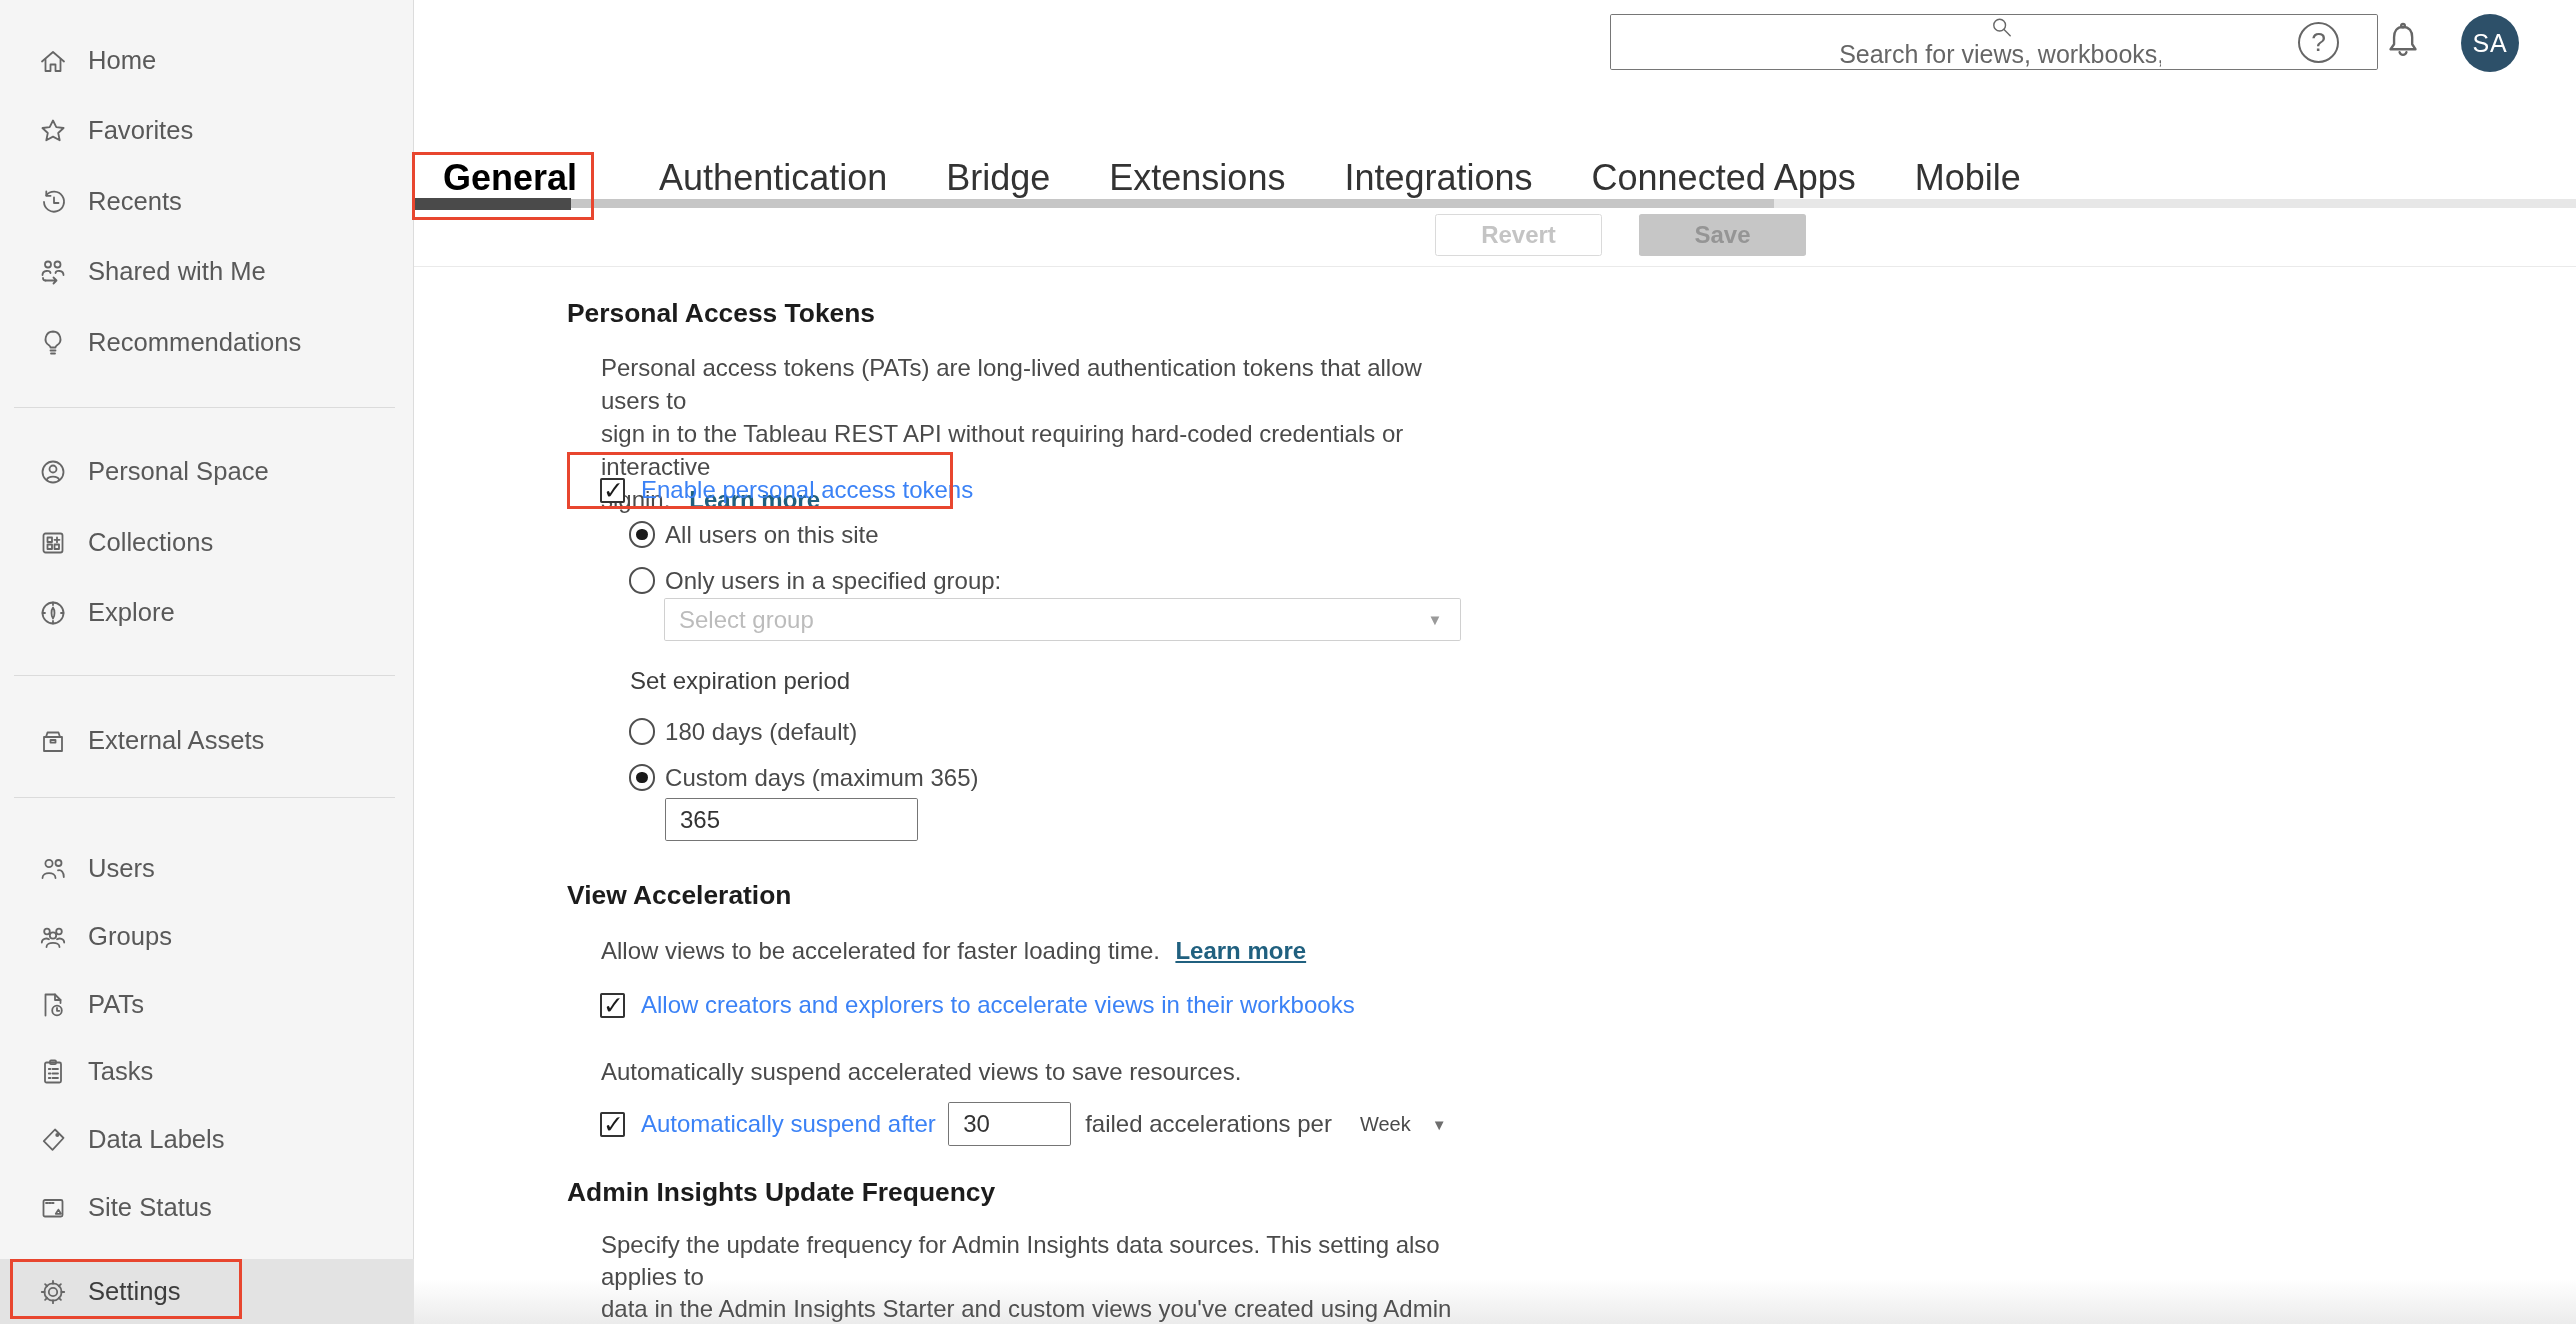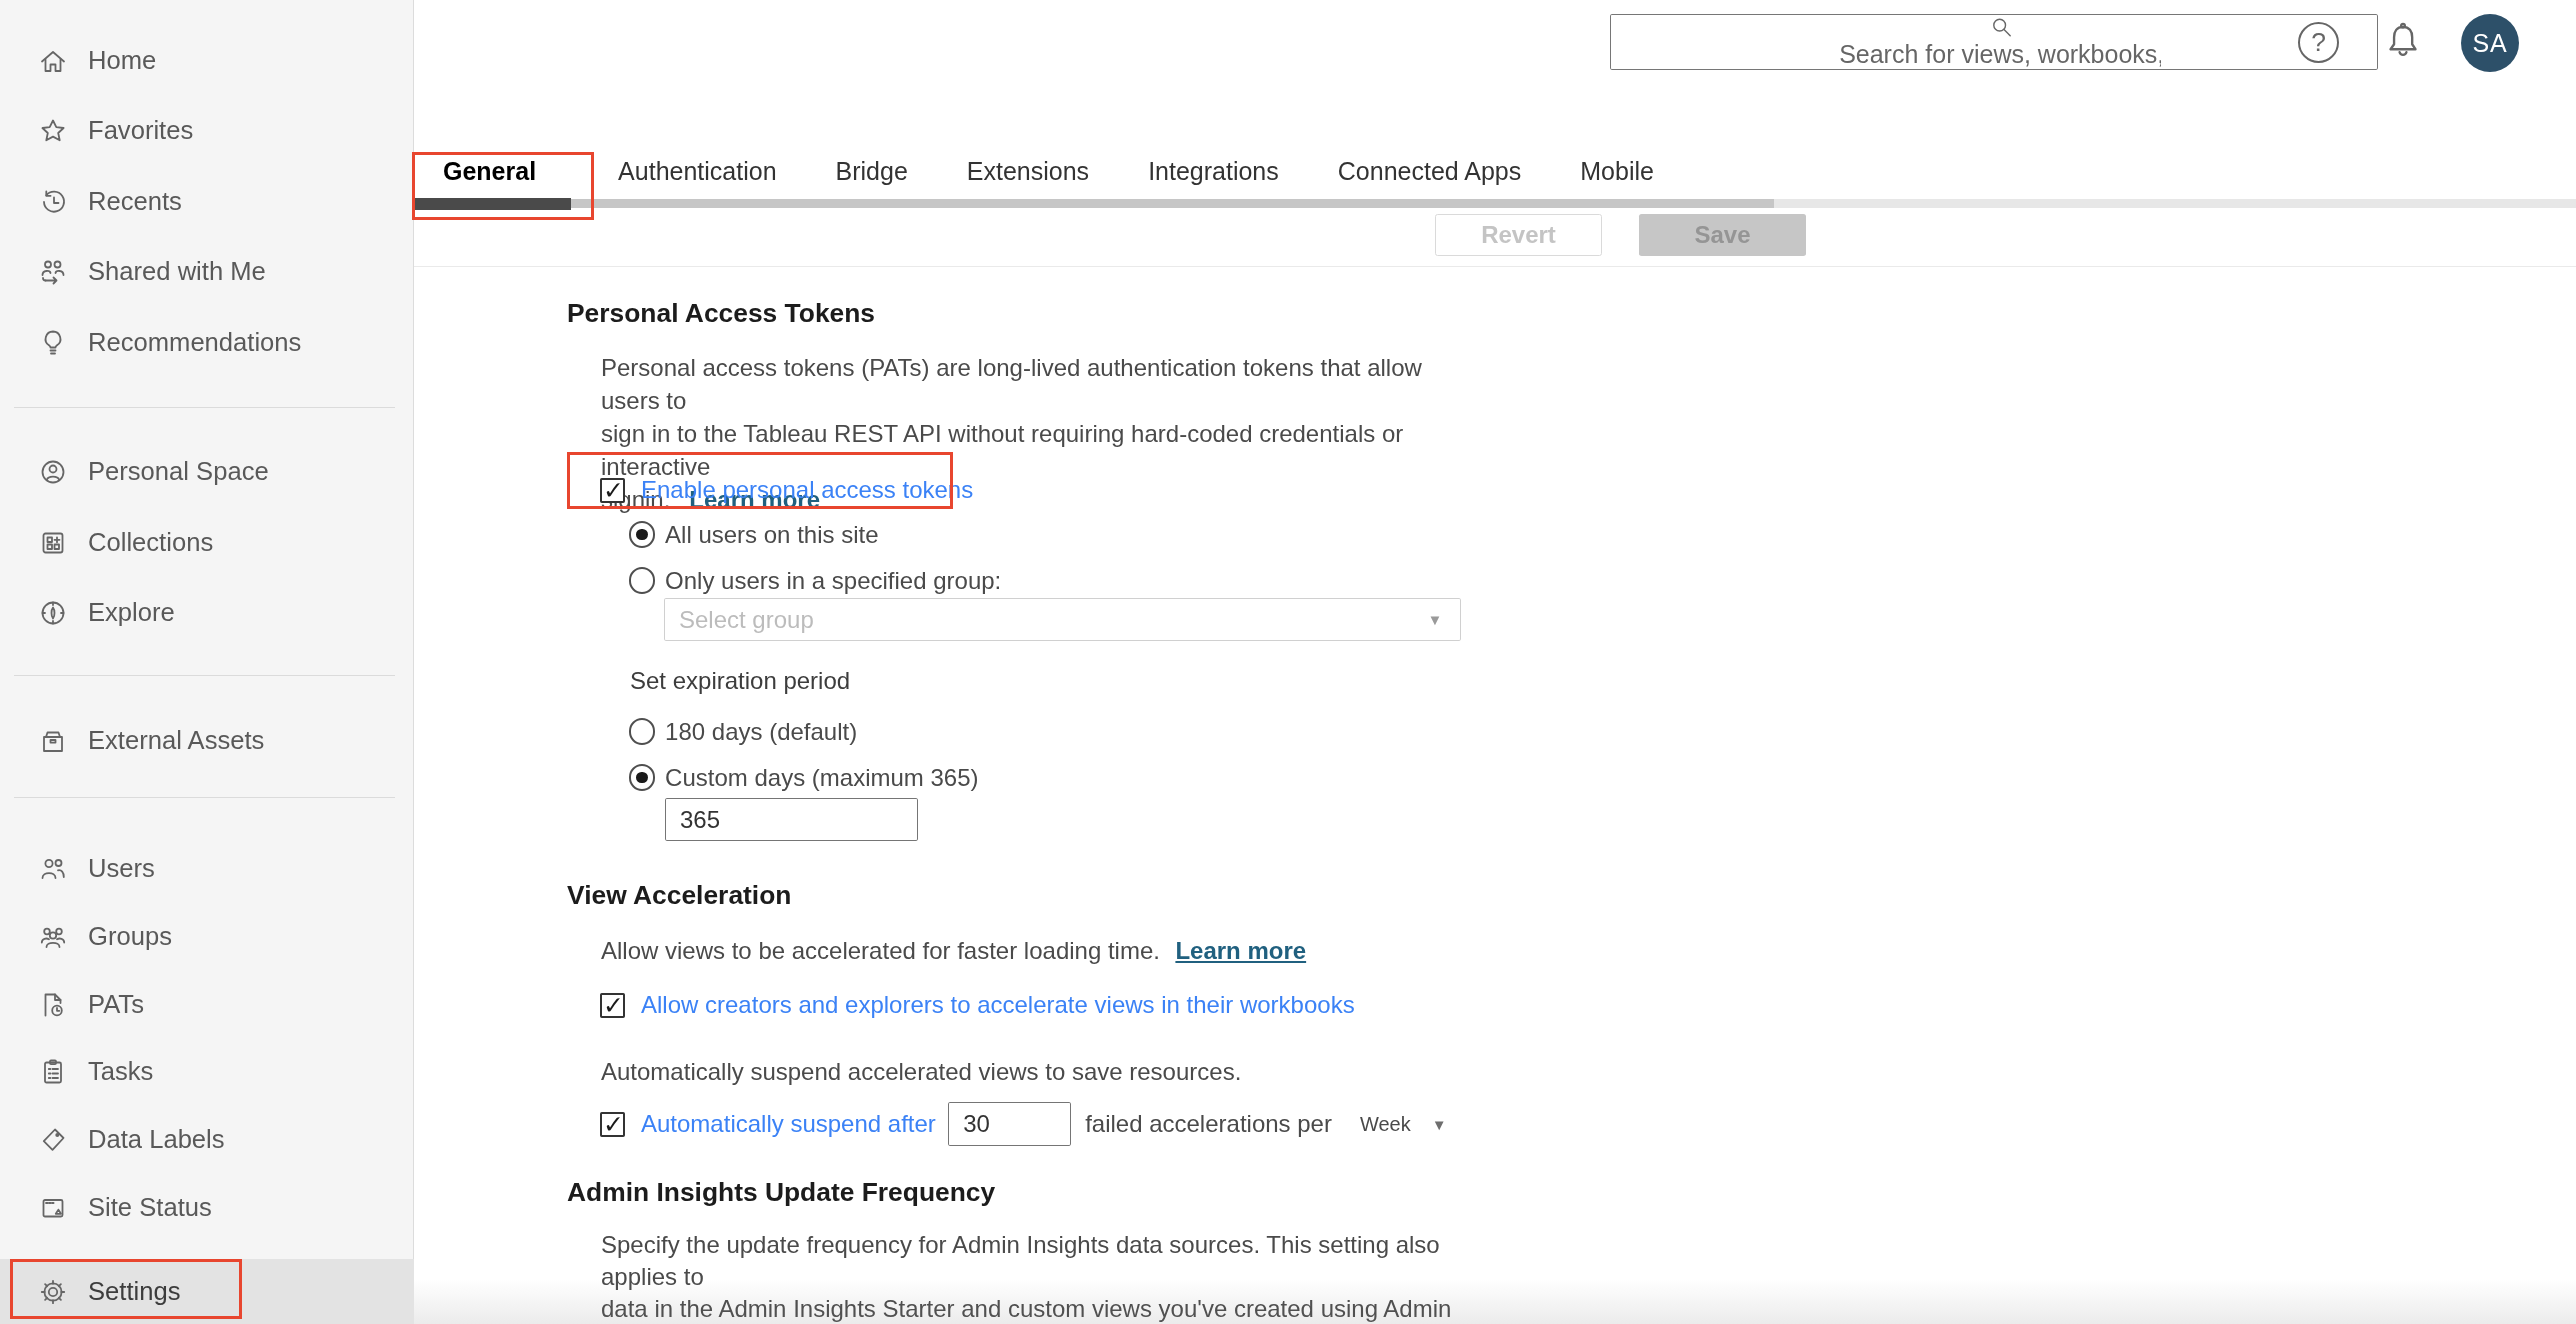--- a/index.html
+++ b/index.html
@@ -33,21 +33,21 @@
     border:2.2px solid #666; border-radius:50%; display:flex; align-items:center;
     justify-content:center; cursor:pointer; }
   .help-btn::after { content:"?"; font-size:26.4px; color:#666; font-weight:400; }
   .bell-btn { position:absolute; left:2382px; top:19.4px; width:42px; height:46px; cursor:pointer; }
   .avatar { position:absolute; left:2461px; top:14px; width:58px; height:58px;
     border-radius:50%; background:#2d5069; color:#fff; display:flex; align-items:center;
     justify-content:center; font-size:25px; letter-spacing:0.9px; cursor:pointer; }
 
   
   .tabs { position:absolute; left:415px; top:157px; display:flex; gap:59px;
-    font-size:25px; color:#333; align-items:center; }
+    font-size:36px; color:#333; align-items:center; }
   .tab { cursor:pointer; white-space:nowrap; padding:0 0 12.3px 0; }
   .tab.active { font-weight:bold; color:#000; padding-left:28px; padding-right:23px; }
   .track-light { position:absolute; left:414px; top:199px; width:2162px; height:8.8px; background:#e7e7e7; }
   .track-mid   { position:absolute; left:414px; top:199px; width:1360px; height:8.8px; background:#c6c6c6; }
   .track-dark  { position:absolute; left:414px; top:198px; width:157px; height:11.5px; background:#4a4a4a; }
 
   
   .btn { position:absolute; top:214px; width:167px; height:42px; border-radius:2.6px;
     font-size:24px; font-weight:bold; display:flex; align-items:center; justify-content:center; }
   .btn-revert { left:1435px; background:#fff; border:1.8px solid #dadada; color:#c4c4c4; }

